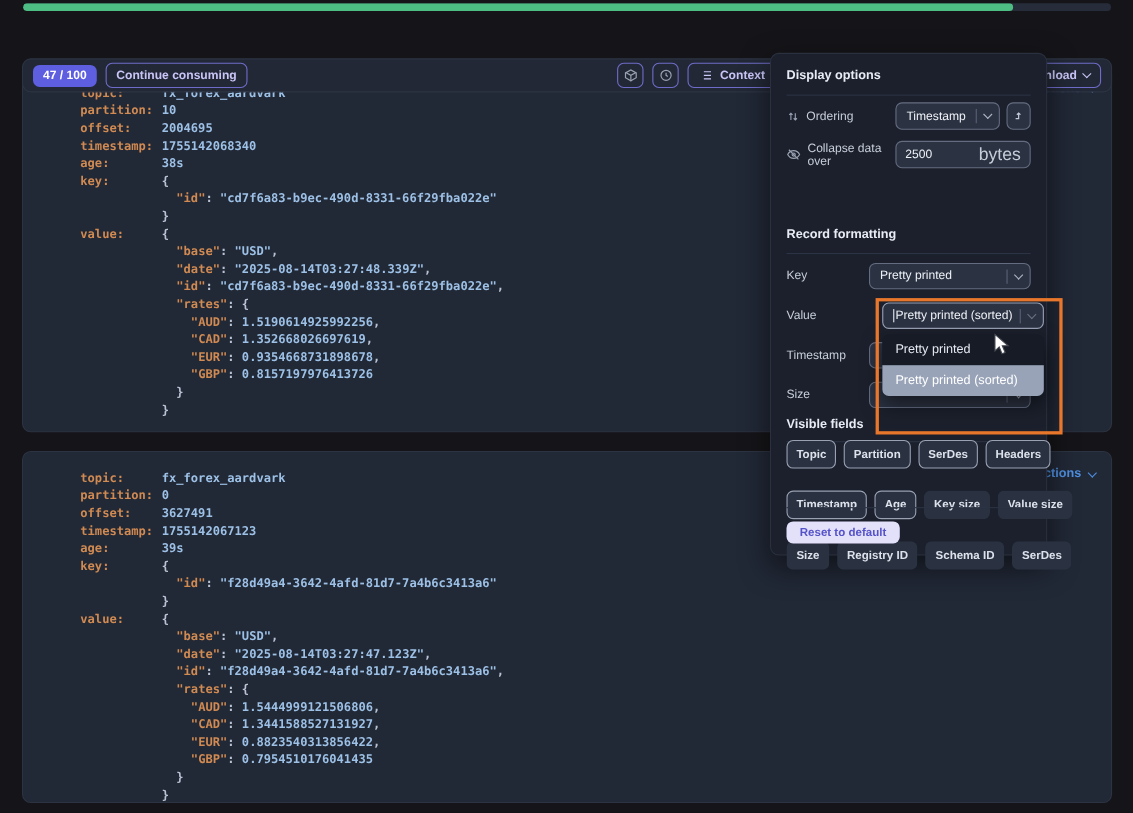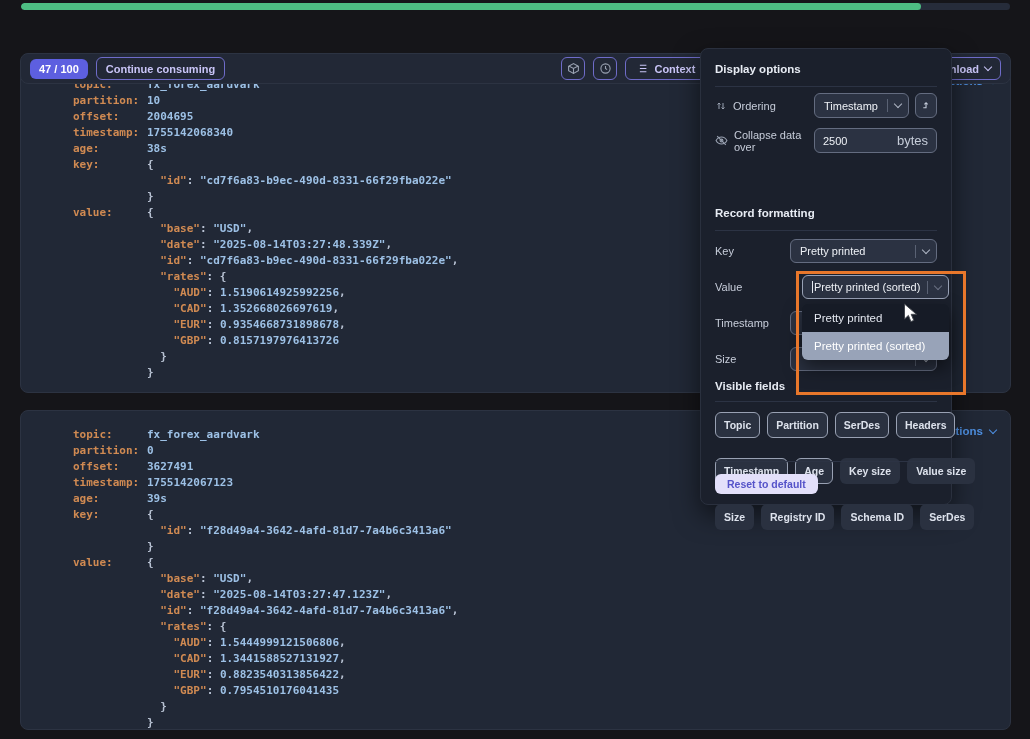--- a/index.html
+++ b/index.html
@@ -39,21 +39,21 @@
   .drow { display:flex; align-items:center; justify-content:space-between; }
   .dlabel { display:flex; align-items:center; gap:6px; font-size:11px; color:#c7cdda; }
   .dicon { color:#9aa2b2; display:flex; }
   .select { display:flex; align-items:center; background:#2b3242; border:1px solid #646c80; border-radius:6px; height:25px; padding:0 7px 0 9px; color:#eef1f6; font-size:11px; cursor:pointer; }
   .select .txt { flex:1; white-space:nowrap; overflow:hidden; }
   .seldiv { width:1px; height:13px; background:#5a6274; margin:0 7px 0 6px; flex:none; }
   .select .chev { color:#aeb5c4; }
   .sqbtn { width:22px; height:25px; border:1px solid #646c80; border-radius:6px; background:#2b3242; display:flex; align-items:center; justify-content:center; color:#c3cad8; cursor:pointer; }
   .inputbox { display:flex; align-items:center; background:#2b3242; border:1px solid #646c80; border-radius:6px; height:25px; padding:0 8px; width:123px; }
   .inputbox input { flex:1; min-width:0; background:transparent; border:none; outline:none; color:#eef1f6; font-size:11px; font-family:"Liberation Sans",sans-serif; }
-  .suffix { color:#c6cdd9; font-size:13px; margin-left:20px; }
+  .suffix { color:#c6cdd9; font-size:16px; margin-left:20px; }
   .focused { border-color:#98a1b5; }
   .caret { display:inline-block; width:1px; height:12px; background:#e6eaf2; margin-right:1px; vertical-align:middle; }
   .menu { position:absolute; left:0; top:29px; width:147px; background:#161b26; border-radius:6px; overflow:hidden; z-index:6; box-shadow:0 8px 18px rgba(0,0,0,.5); }
   .mitem { height:28px; display:flex; align-items:center; padding:0 12px; font-size:11.5px; color:#e4e8f0; cursor:pointer; white-space:nowrap; }
   .mitem.hl { background:#98a3b8; color:#ffffff; }
   .vwrap { position:relative; width:135px; }
   .ann-val { position:absolute; left:-6px; top:-4px; width:170px; height:124px; border:3px solid #e8772b; z-index:8; pointer-events:none; }
 
   .chips { display:flex; flex-direction:column; gap:7px; }
   .chiprow { display:flex; gap:7px; }
@@ -401,21 +401,21 @@
       <span class="select" style="width:147px; height:24px;">
         <span class="txt"></span>
         <span class="seldiv"></span>
         <span class="chev"></span>
       </span>
     </div>
 
     <div class="abs dtitle" style="top:331px;">Visible fields</div>
     <div class="abs ddiv" style="top:352px;"></div>
 
-    <div class="abs chips" style="top:363px;gap:20px;">
+    <div class="abs chips" style="top:351px;gap:20px;">
         <div class="chiprow">
           <span class="chip sel">Topic</span>
           <span class="chip sel">Partition</span>
           <span class="chip sel">SerDes</span>
           <span class="chip sel">Headers</span>
         </div>
         <div class="chiprow">
           <span class="chip sel">Timestamp</span>
           <span class="chip sel">Age</span>
           <span class="chip">Key size</span>

